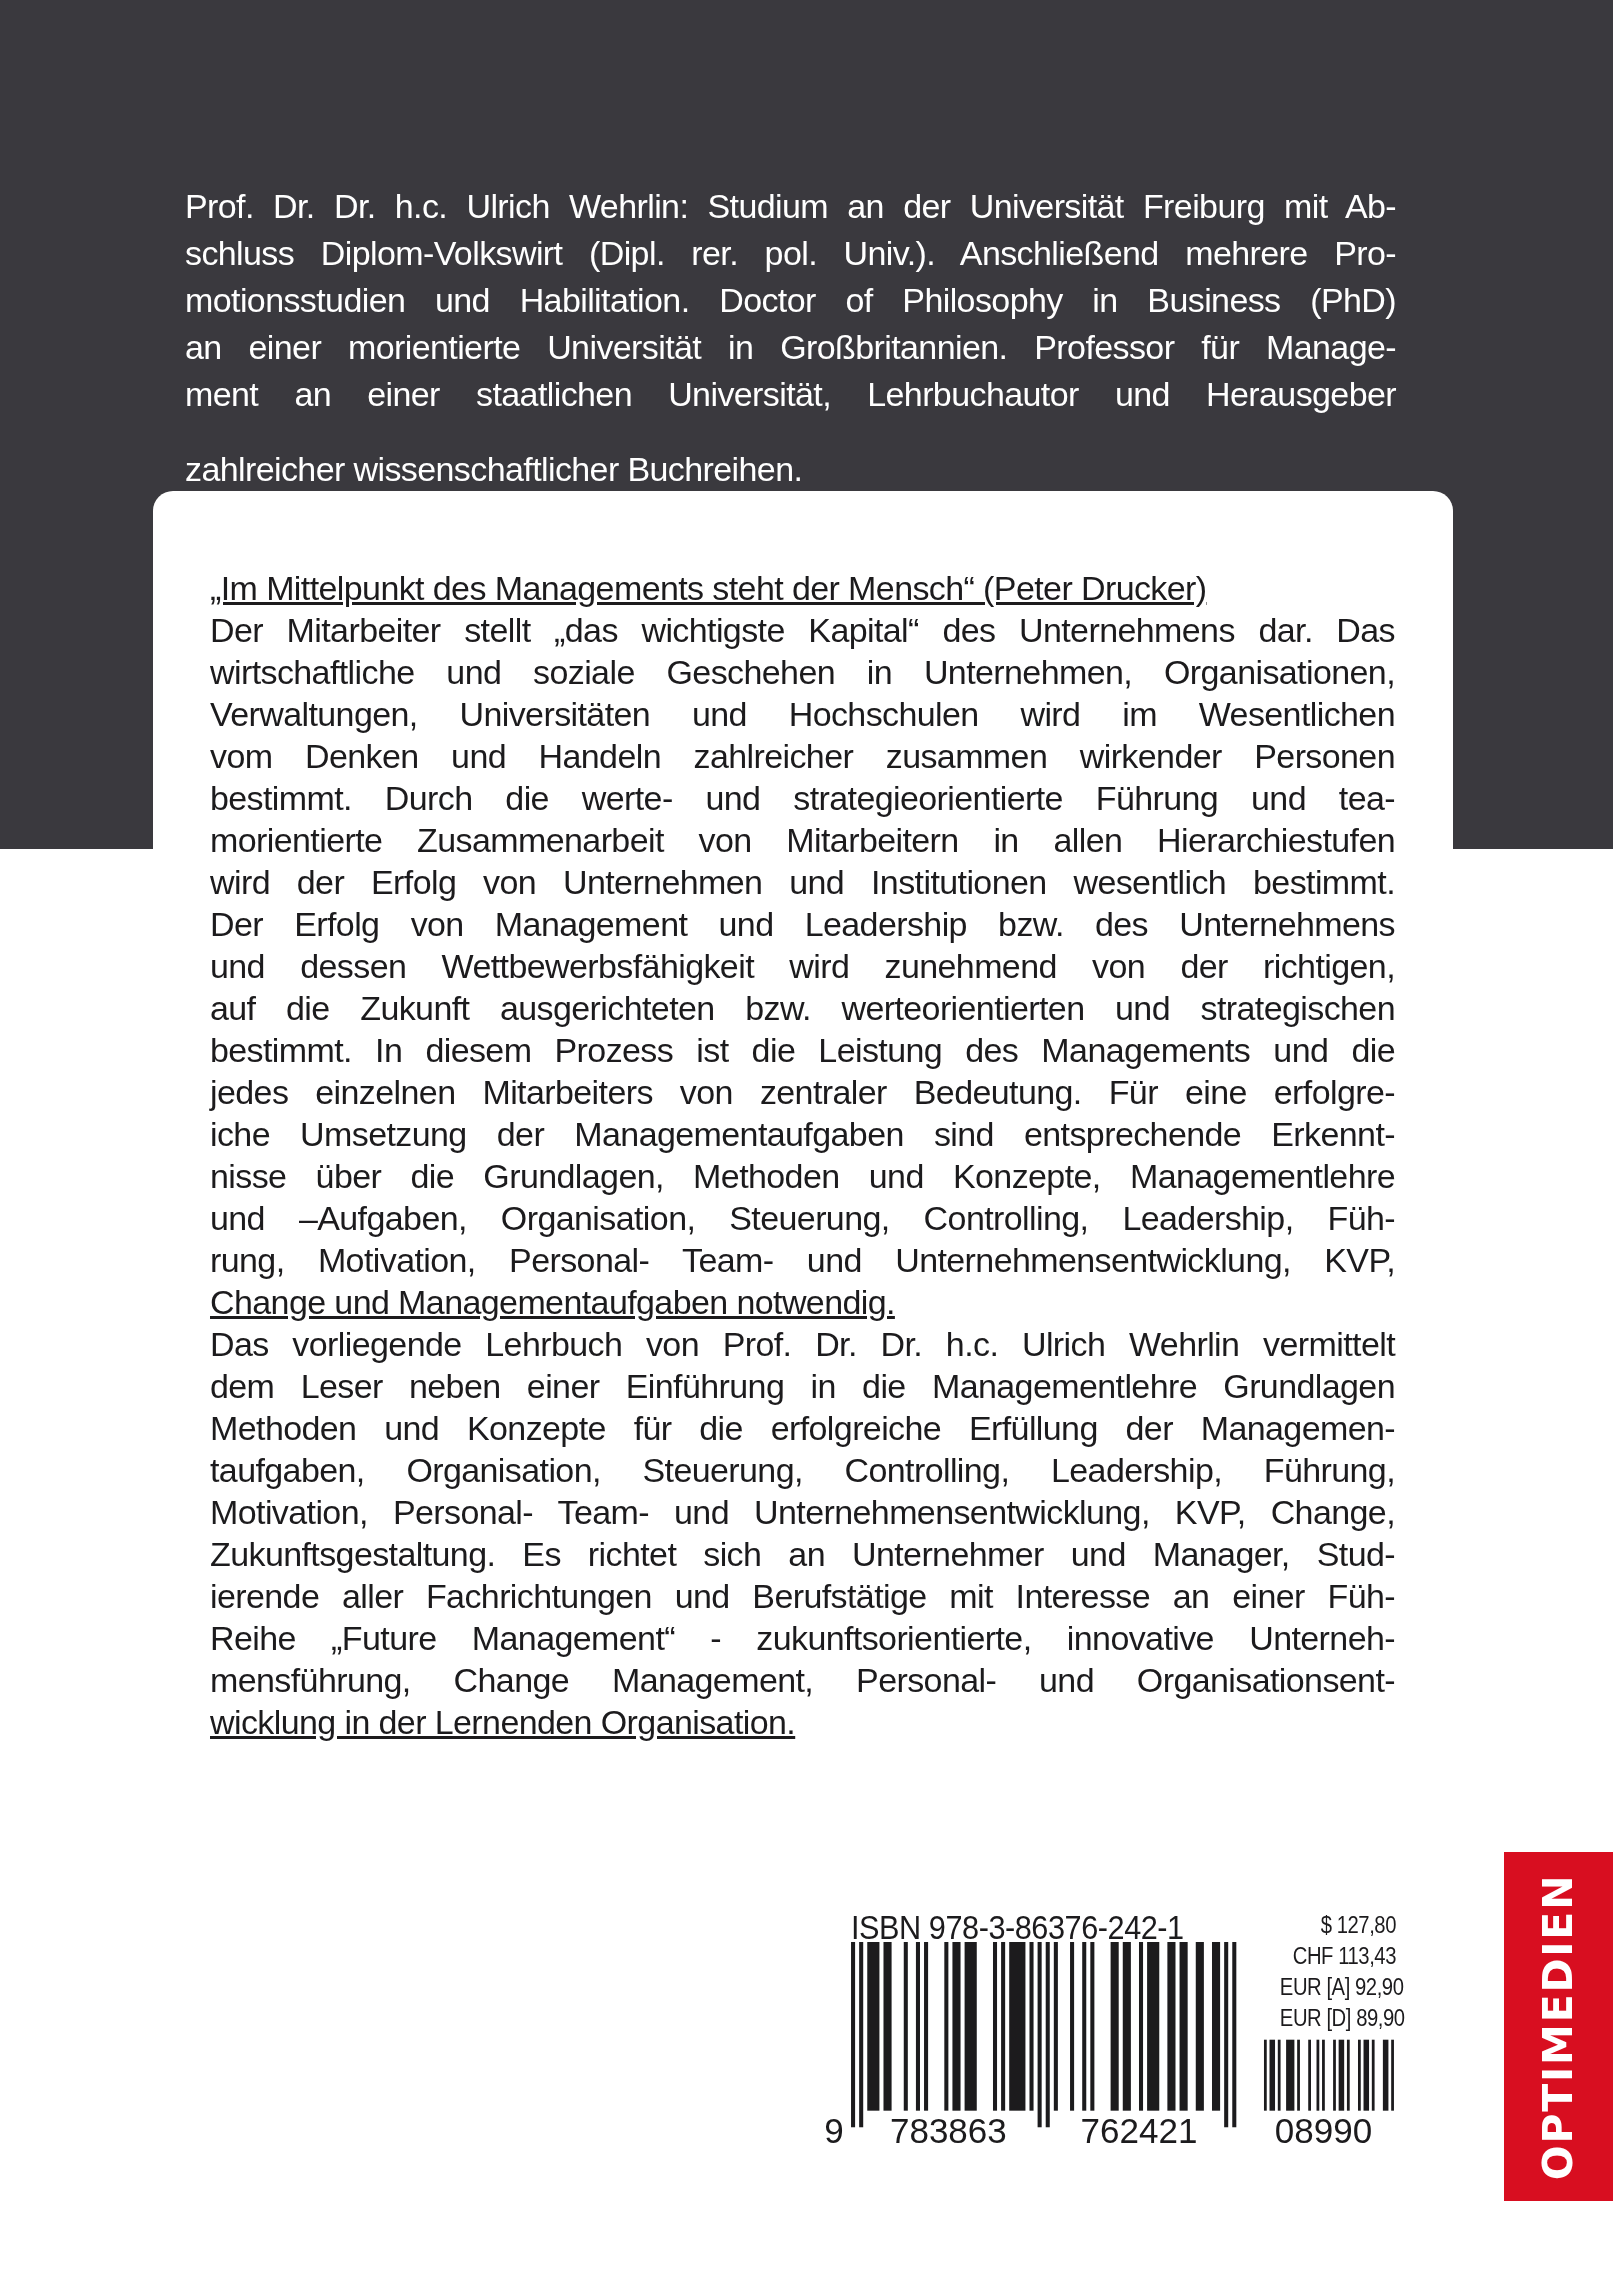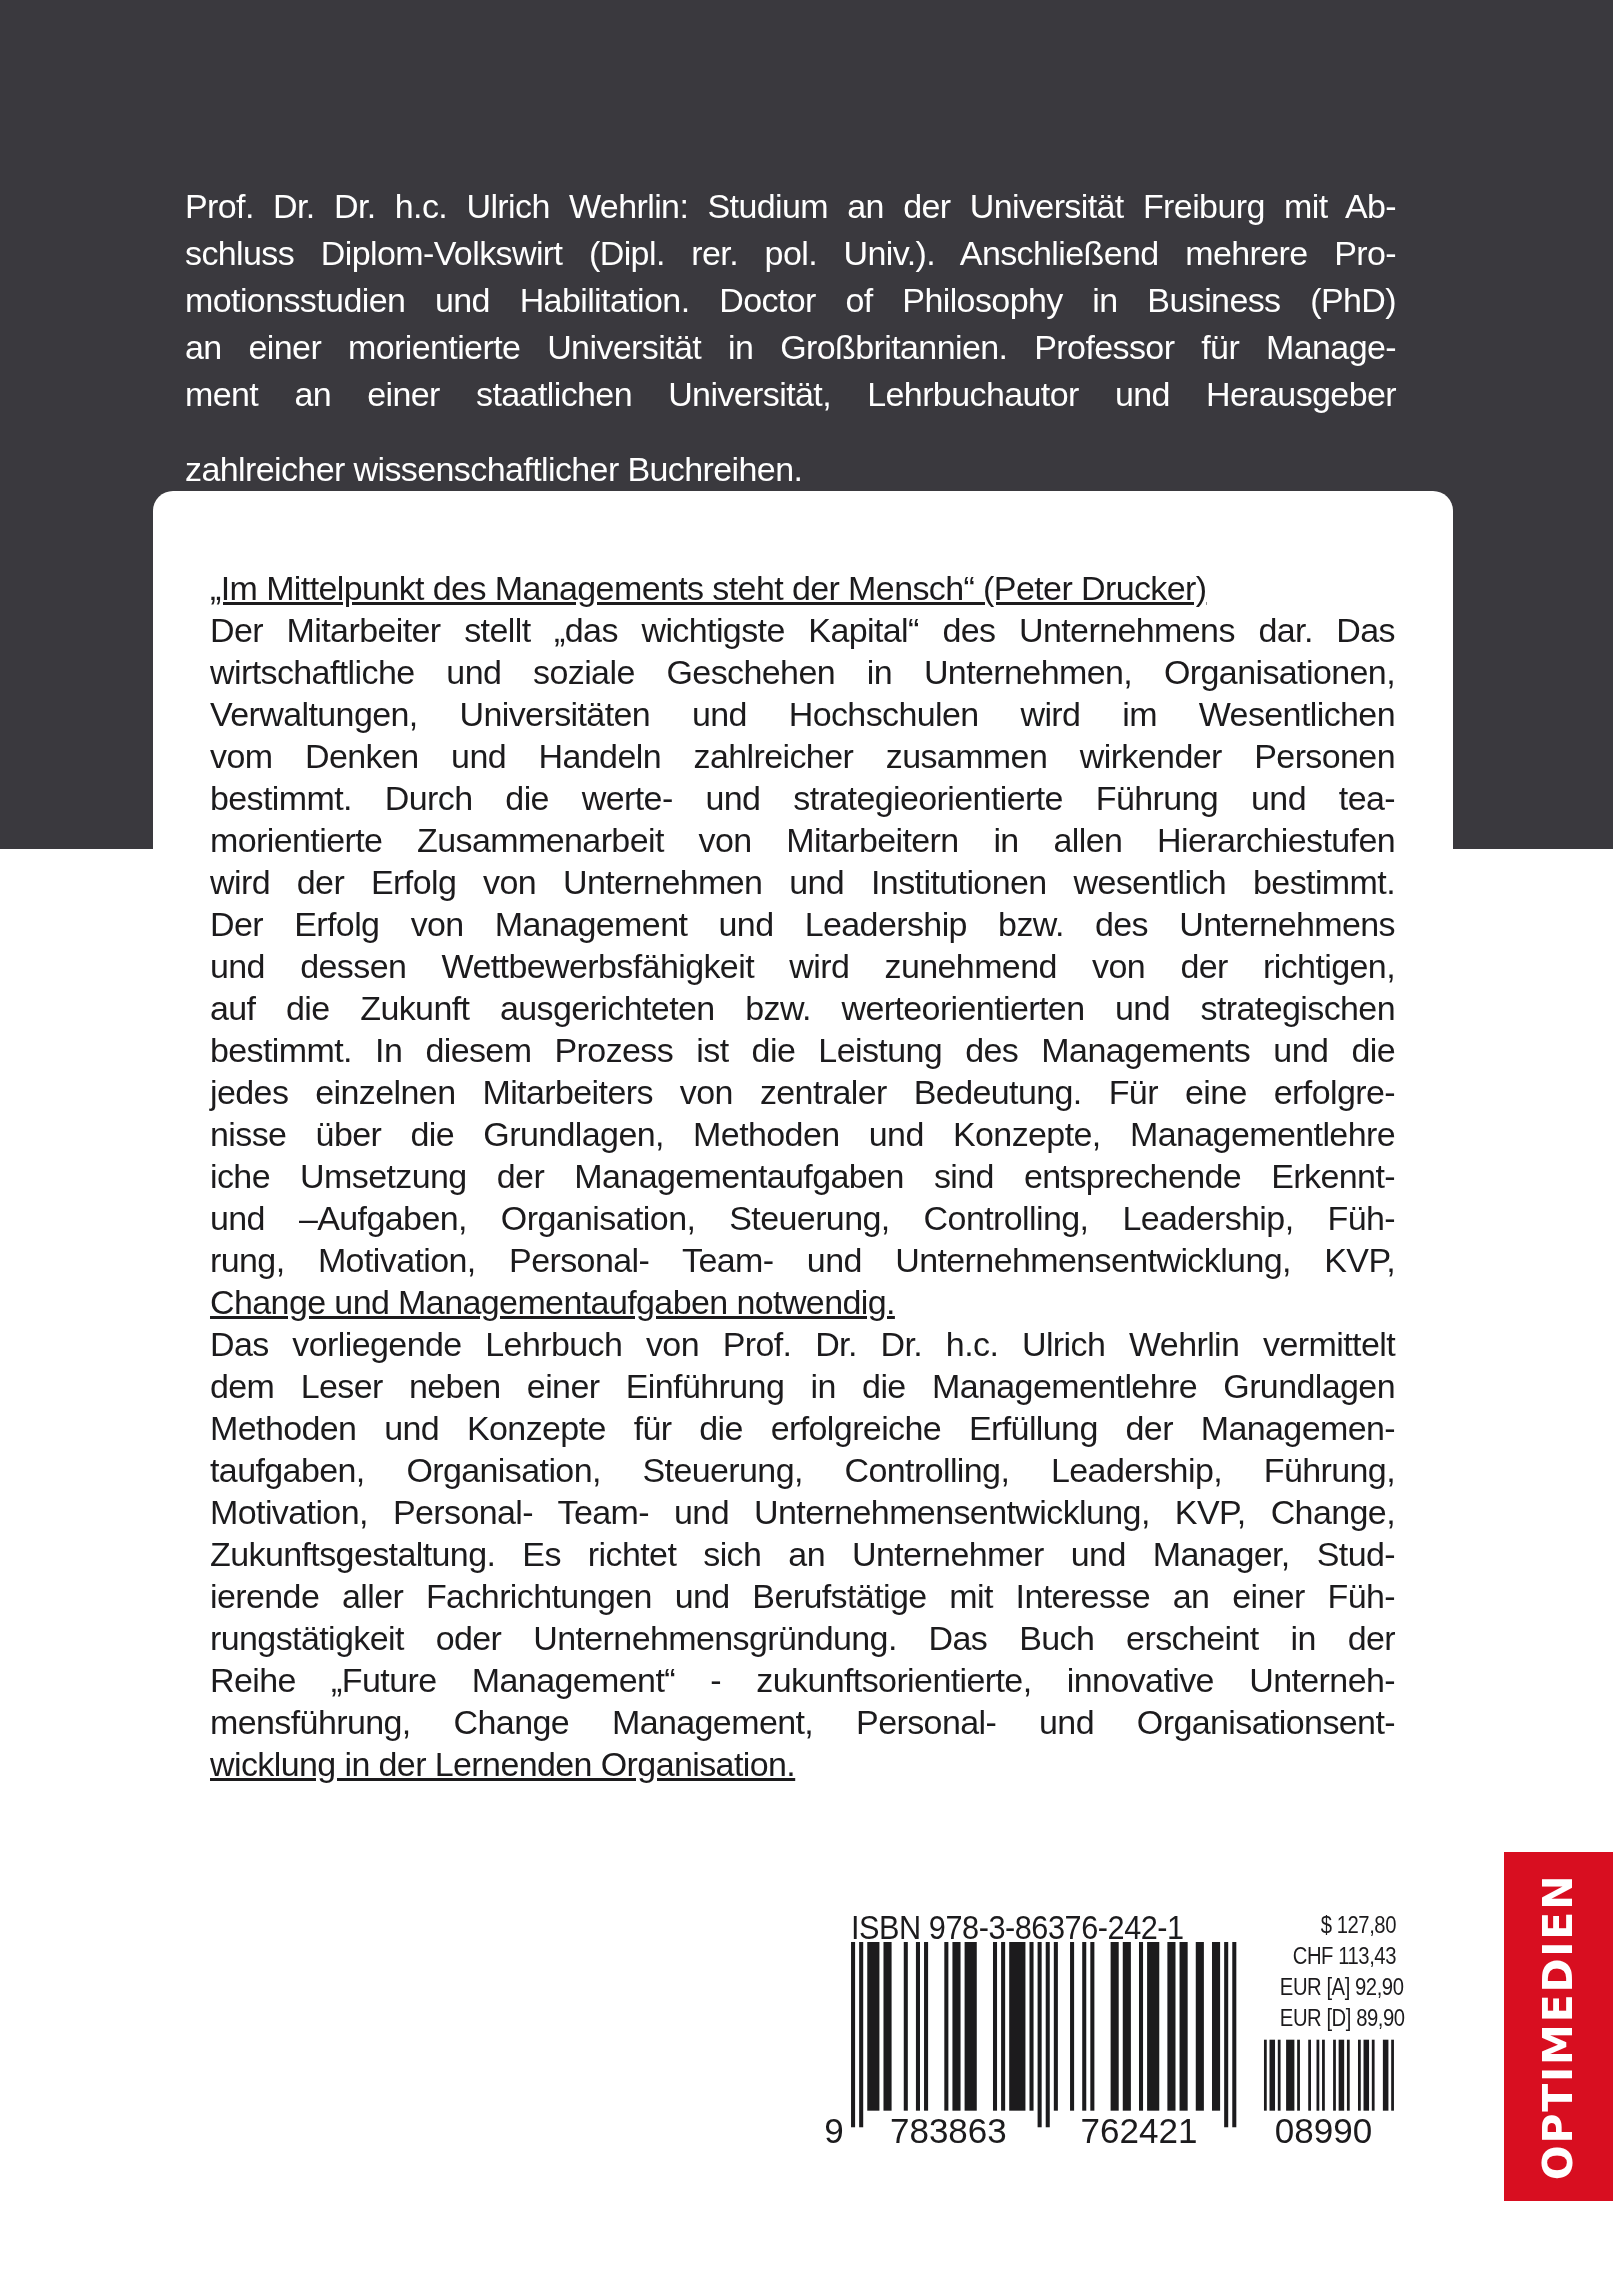--- a/index.html
+++ b/index.html
@@ -52,33 +52,32 @@
     <span class="ln">Verwaltungen, Universitäten und Hochschulen wird im Wesentlichen</span>
     <span class="ln">vom Denken und Handeln zahlreicher zusammen wirkender Personen</span>
     <span class="ln">bestimmt. Durch die werte- und strategieorientierte Führung und tea-</span>
     <span class="ln">morientierte Zusammenarbeit von Mitarbeitern in allen Hierarchiestufen</span>
     <span class="ln">wird der Erfolg von Unternehmen und Institutionen wesentlich bestimmt.</span>
     <span class="ln">Der Erfolg von Management und Leadership bzw. des Unternehmens</span>
     <span class="ln">und dessen Wettbewerbsfähigkeit wird zunehmend von der richtigen,</span>
     <span class="ln">auf die Zukunft ausgerichteten bzw. werteorientierten und strategischen</span>
     <span class="ln">bestimmt. In diesem Prozess ist die Leistung des Managements und die</span>
     <span class="ln">jedes einzelnen Mitarbeiters von zentraler Bedeutung. Für eine erfolgre-</span>
+    <span class="ln">iche Umsetzung der Managementaufgaben sind entsprechende Erkennt-</span>
     <span class="ln">nisse über die Grundlagen, Methoden und Konzepte, Managementlehre</span>
-    <span class="ln">iche Umsetzung der Managementaufgaben sind entsprechende Erkennt-</span>
     <span class="ln">und –Aufgaben, Organisation, Steuerung, Controlling, Leadership, Füh-</span>
     <span class="ln">rung, Motivation, Personal- Team- und Unternehmensentwicklung, KVP,</span>
     <span class="ln last">Change und Managementaufgaben notwendig.</span>
     <span class="ln">Das vorliegende Lehrbuch von Prof. Dr. Dr. h.c. Ulrich Wehrlin vermittelt</span>
     <span class="ln">dem Leser neben einer Einführung in die Managementlehre Grundlagen</span>
     <span class="ln">Methoden und Konzepte für die erfolgreiche Erfüllung der Managemen-</span>
     <span class="ln">taufgaben, Organisation, Steuerung, Controlling, Leadership, Führung,</span>
     <span class="ln">Motivation, Personal- Team- und Unternehmensentwicklung, KVP, Change,</span>
     <span class="ln">Zukunftsgestaltung. Es richtet sich an Unternehmer und Manager, Stud-</span>
     <span class="ln">ierende aller Fachrichtungen und Berufstätige mit Interesse an einer Füh-</span>
-    <span class="ln">rungstätigkeit oder Unternehmensgründung. Das Buch erscheint in der</span>
     <span class="ln">Reihe „Future Management“ - zukunftsorientierte, innovative Unterneh-</span>
     <span class="ln">mensführung, Change Management, Personal- und Organisationsent-</span>
     <span class="ln last">wicklung in der Lernenden Organisation.</span>
   </div>
 
 <div class="isbn-label">ISBN 978-3-86376-242-1</div>
 
 <div class="prices">
   <div>$ 127,80</div>
   <div>CHF 113,43</div>

